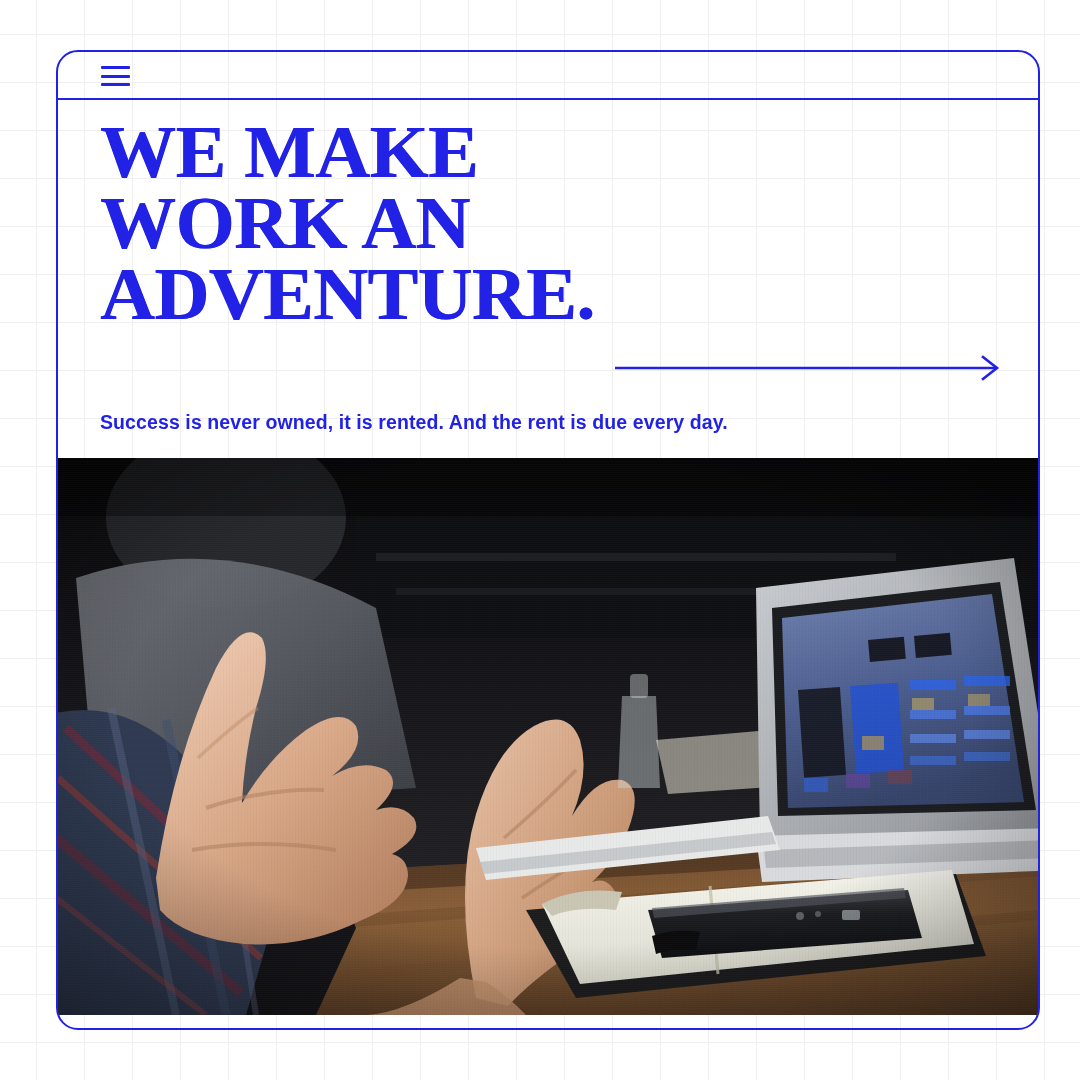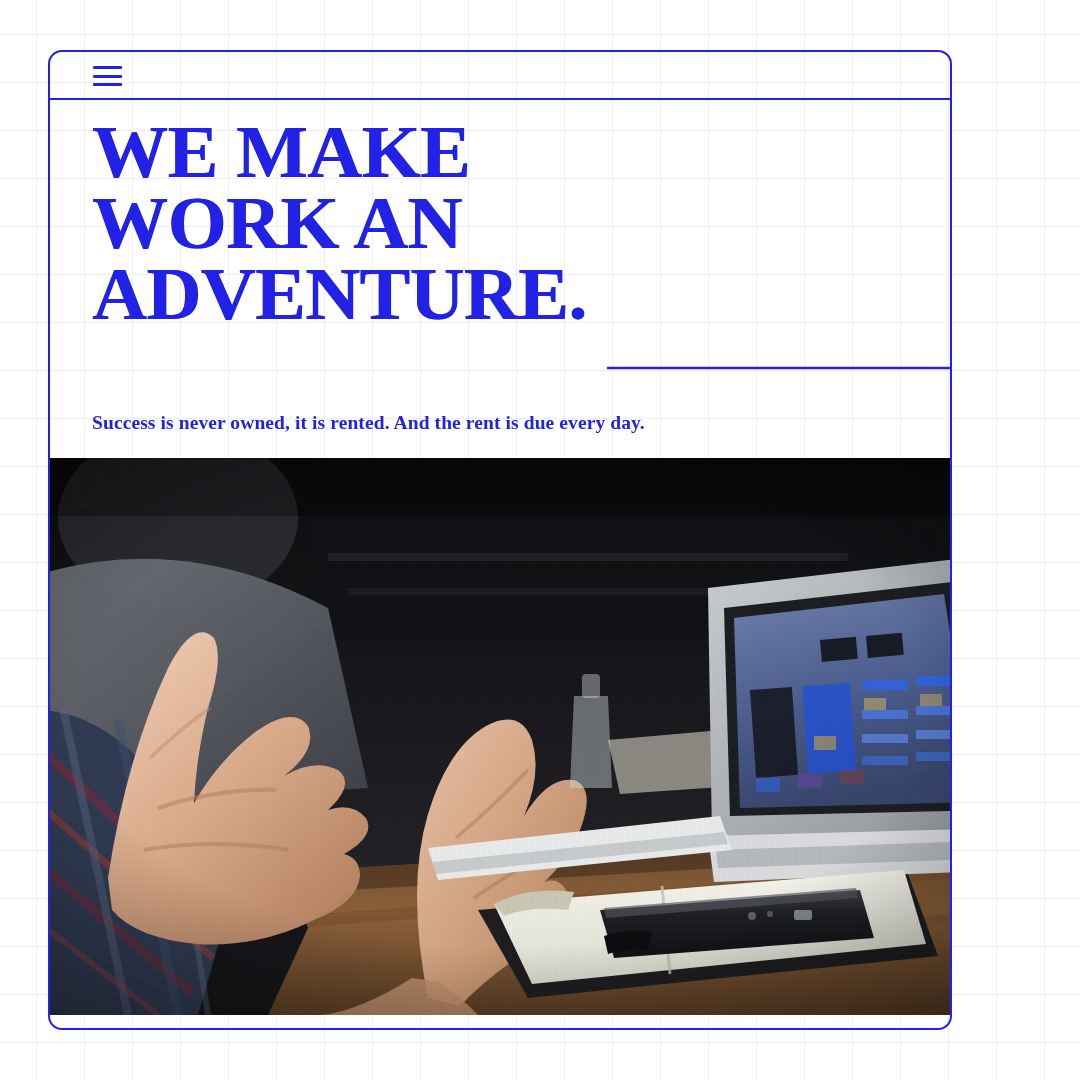--- a/index.html
+++ b/index.html
@@ -18,24 +18,24 @@
     background-image:
       linear-gradient(to right, #efefef 1px, transparent 1px),
       linear-gradient(to bottom, #efefef 1px, transparent 1px);
     background-size:48px 48px;
     background-position:-12px -14px;
   }
 
   
   #card{
     position:absolute;
-    left:48px; top:50px;
-    width:904px; height:980px;
+    left:56px; top:50px;
+    width:984px; height:980px;
     border:2.5px solid #2222e6;
-    border-radius:14px;
+    border-radius:22px;
     overflow:hidden;
     background:transparent;
   }
 
   
   #topbar{
     position:relative;
     height:48px;
     border-bottom:2.5px solid #2222e6;
   }
@@ -66,21 +66,21 @@
     letter-spacing:-0.5px;
     transform:scaleX(1.04);
     transform-origin:left top;
     white-space:pre-line;
     text-shadow:0.6px 0 0 #2222e6;
   }
   #subtitle{
     position:absolute;
     left:42px; bottom:24px;
     color:#2222e6;
-    font-family:Liberation Serif, serif;
+    font-family:Liberation Sans, sans-serif;
     font-weight:700;
     font-size:19.5px;
     letter-spacing:0.1px;
     white-space:nowrap;
   }
 
   
   #arrow-cta{
     position:absolute;
     left:557px; top:255px;

